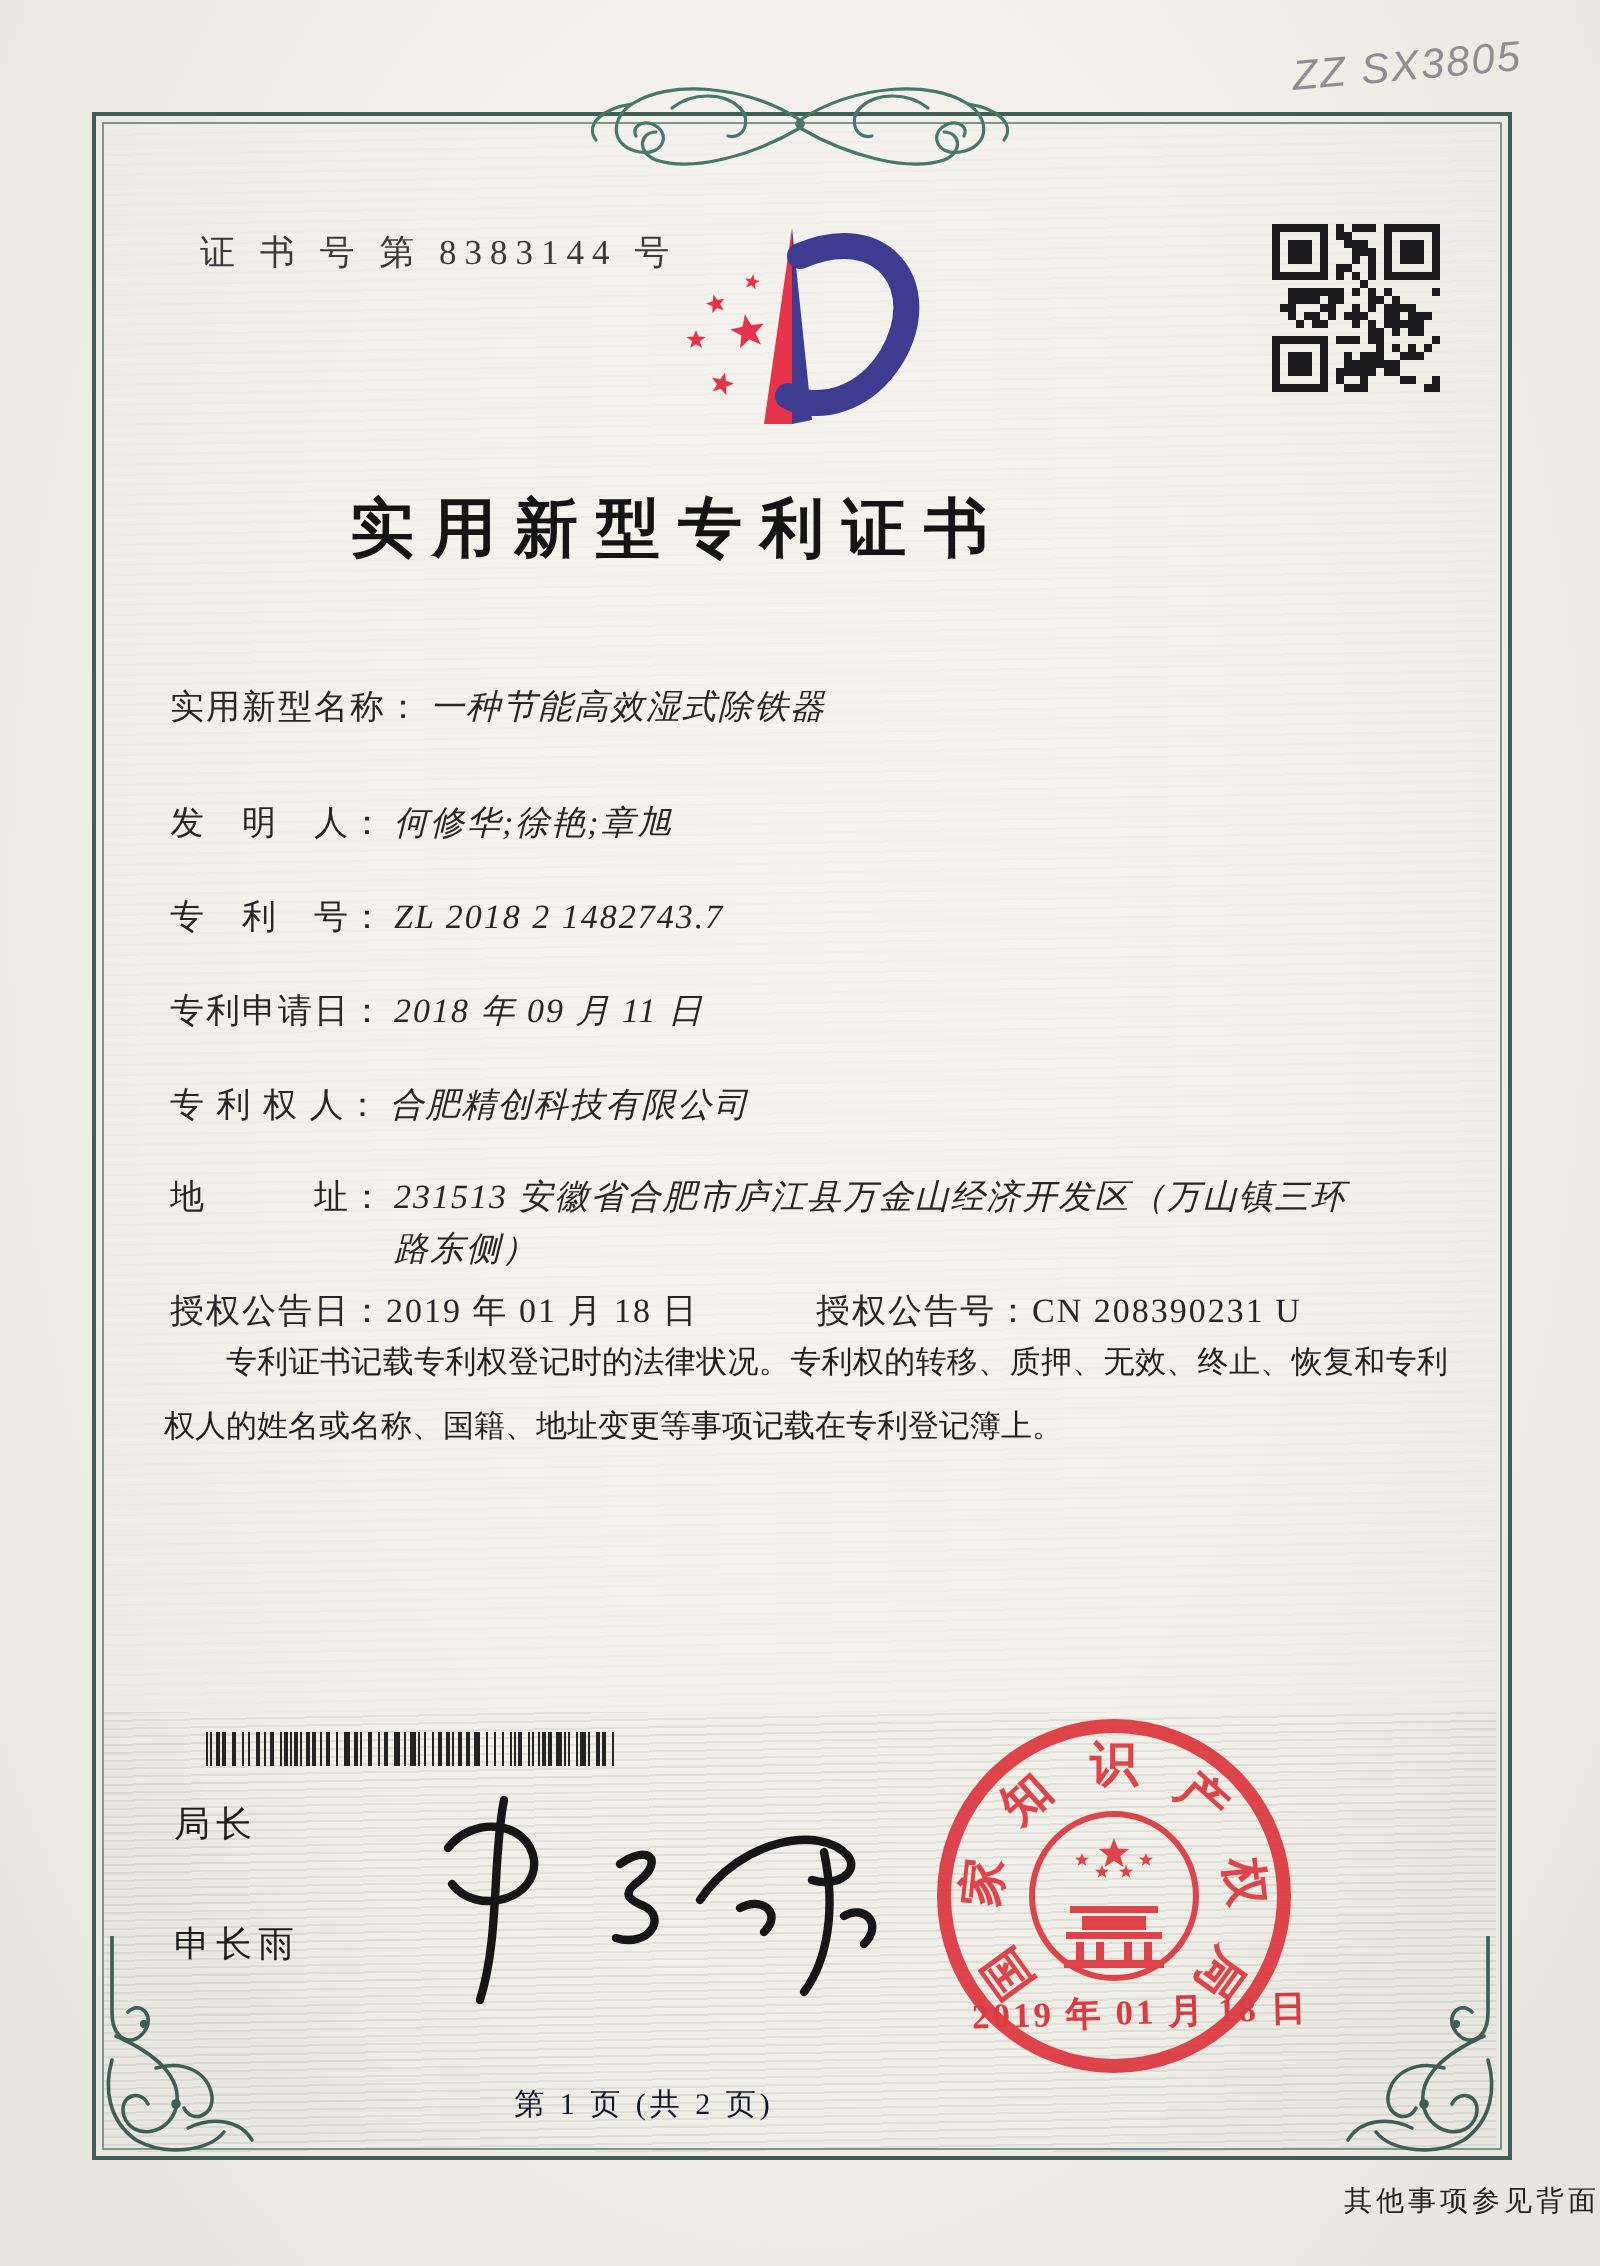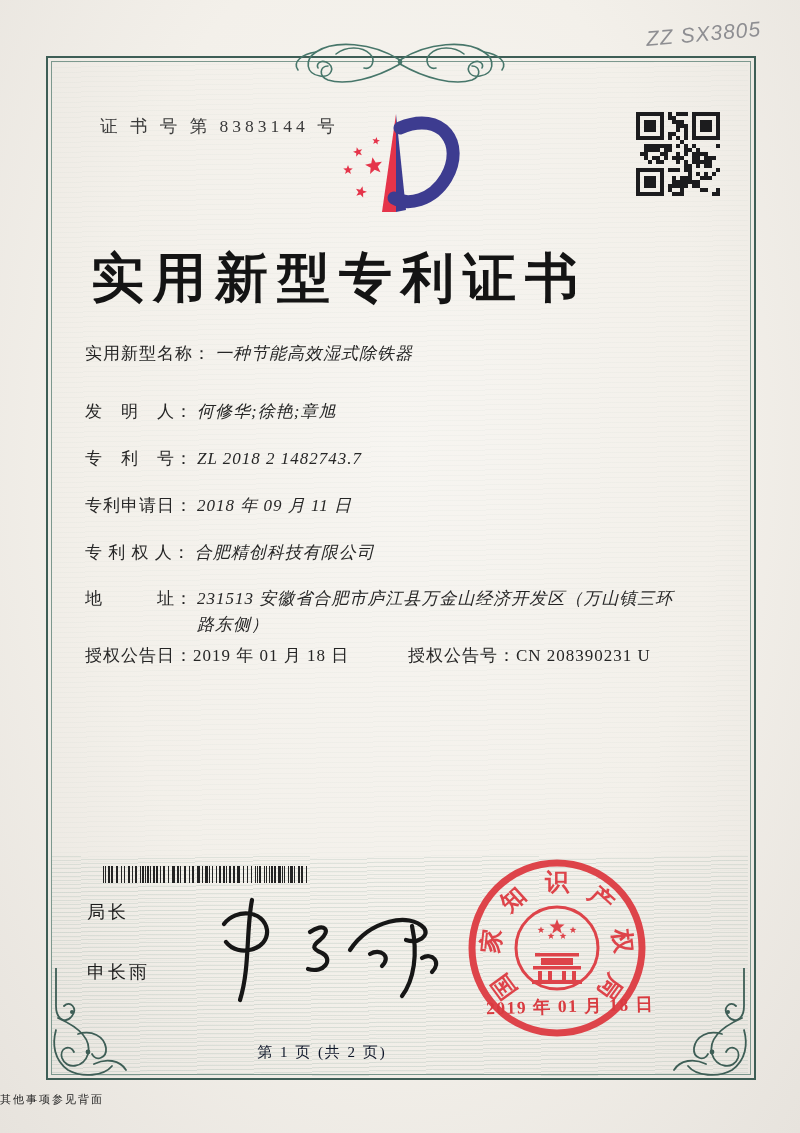--- a/index.html
+++ b/index.html
@@ -34,21 +34,21 @@
   .cert-no{
     left:84px;top:114px;font-size:17.5px;color:#3a3a3a;letter-spacing:4px;margin-left:16px;
   }
   .pencil-note{
     left:646px;top:22px;transform:rotate(-5deg);
     font-family:"Liberation Sans","DejaVu Sans",sans-serif;
     font-style:italic;font-size:21px;color:#8e8e92;letter-spacing:1px;
   }
   .title{
     left:0;top:243px;width:678px;text-align:center;
-    font-size:53px;font-weight:600;letter-spacing:9px;color:#141414;
+    font-size:32px;font-weight:600;letter-spacing:9px;color:#141414;
   }
   
   .field{left:85px;font-size:17px;color:#262626;letter-spacing:1px;line-height:1.55;}
   .flabel{color:#262626;}
   .fvalue{margin-left:4px;font-style:italic;}
   .fvalue.wrap{display:inline-block;vertical-align:top;width:478px;}
   .grant-left{left:85px;top:644px;font-size:17px;color:#262626;letter-spacing:1px;}
   .grant-right{left:408px;top:644px;font-size:17px;color:#262626;letter-spacing:1px;}
   
   .body-text{
@@ -58,21 +58,21 @@
   .body-text p{margin:0;text-indent:2em;}
   
   .director-title{left:87px;top:900px;font-family:"Liberation Sans","DejaVu Sans",sans-serif;font-size:18px;color:#1d1d1d;letter-spacing:3px;}
   .director-name{left:87px;top:960px;font-family:"Liberation Sans","DejaVu Sans",sans-serif;font-size:18px;color:#1d1d1d;letter-spacing:3px;}
   .seal-date{
     left:486px;top:994px;font-size:17.5px;font-weight:600;color:#d93b40;
     letter-spacing:1.5px;transform:rotate(-1.5deg);z-index:6;
   }
   
   .page-no{left:0;top:1043px;width:644px;text-align:center;font-size:15px;color:#0f172a;letter-spacing:2px;}
-  .back-note{left:0;top:1092px;width:800px;text-align:left;font-size:11px;color:#222;letter-spacing:2px;}
+  .back-note{left:0;top:1092px;width:800px;text-align:right;font-size:14px;color:#222;letter-spacing:2px;}
   svg{display:block;}
 </style>
 </head>
 <body>
 
 <div class="abs frame-outer">
   <div class="frame-inner"></div>
 </div>
 <div class="abs waves-all"></div>
 <div class="abs waves-bottom"></div>
@@ -376,20 +376,21 @@
   <span class="flabel">地　　　址：</span><span class="fvalue wrap">231513 安徽省合肥市庐江县万金山经济开发区（万山镇三环路东侧）</span>
 </div>
 <div class="abs grant-left">
   <span>授权公告日：</span><span>2019 年 01 月 18 日</span>
 </div>
 <div class="abs grant-right">
   <span>授权公告号：</span><span>CN 208390231 U</span>
 </div>
 
 <div class="abs body-text">
+  <p>专利证书记载专利权登记时的法律状况。专利权的转移、质押、无效、终止、恢复和专利权人的姓名或名称、国籍、地址变更等事项记载在专利登记簿上。</p>
 </div>
 
 <svg class="abs" id="barcode" style="left:103px;top:866px;" width="206" height="17" viewBox="0 0 206 17" shape-rendering="crispEdges">
     <rect x="0" y="0" width="1" height="17" fill="#232323"></rect>
     <rect x="2" y="0" width="1" height="17" fill="#232323"></rect>
     <rect x="5" y="0" width="2" height="17" fill="#232323"></rect>
     <rect x="8" y="0" width="2" height="17" fill="#232323"></rect>
     <rect x="13" y="0" width="2" height="17" fill="#232323"></rect>
     <rect x="18" y="0" width="1" height="17" fill="#232323"></rect>
     <rect x="21" y="0" width="1" height="17" fill="#232323"></rect>

